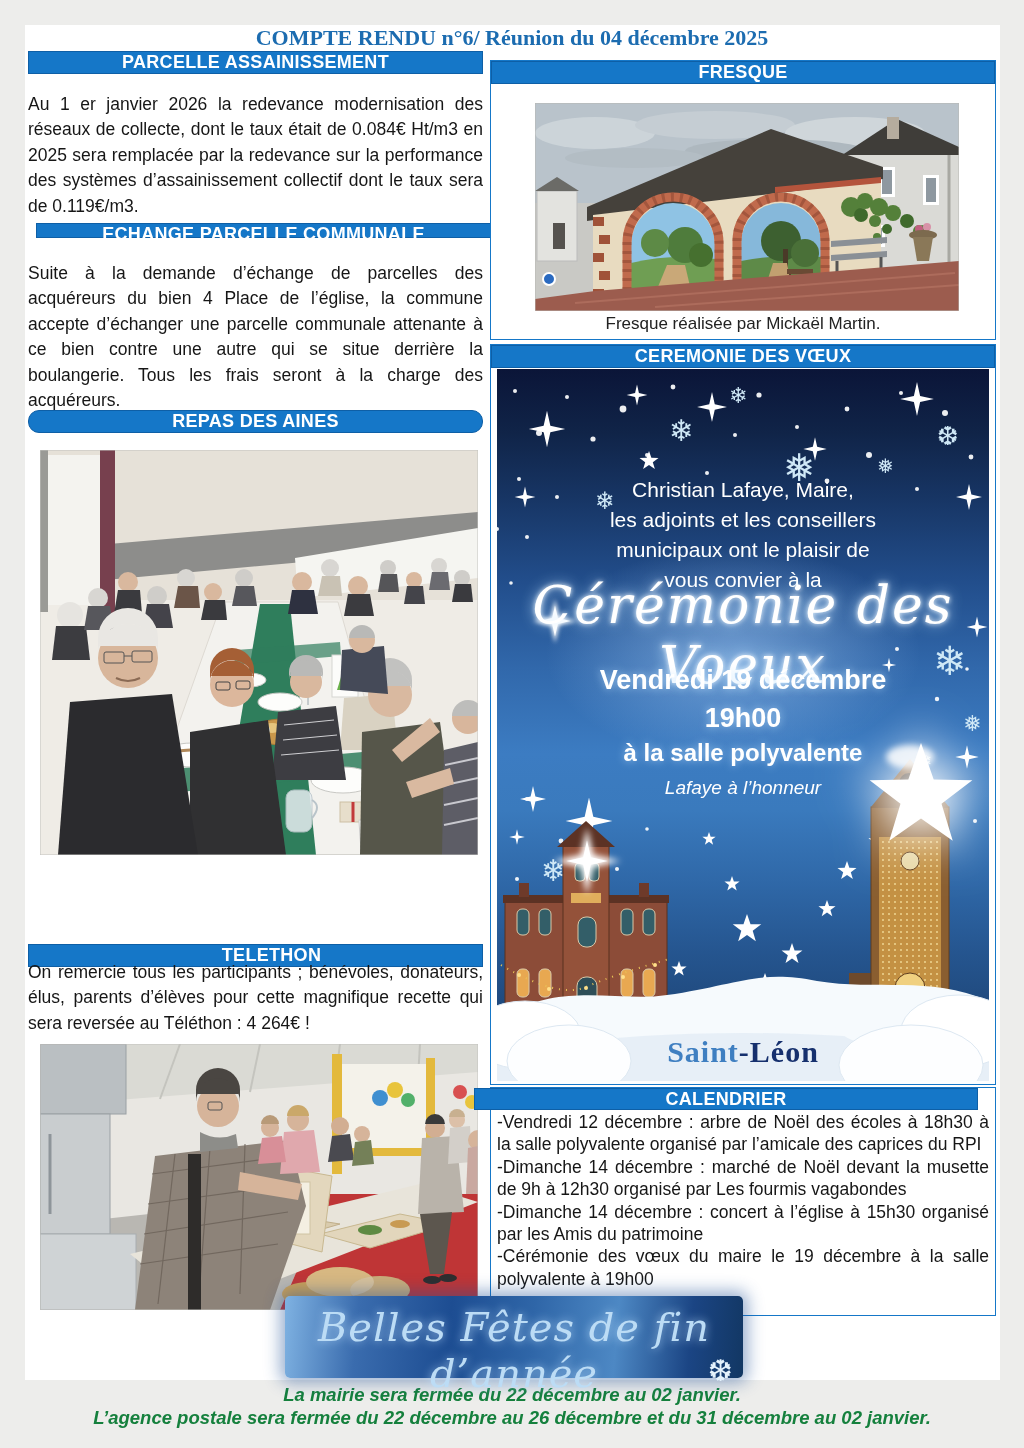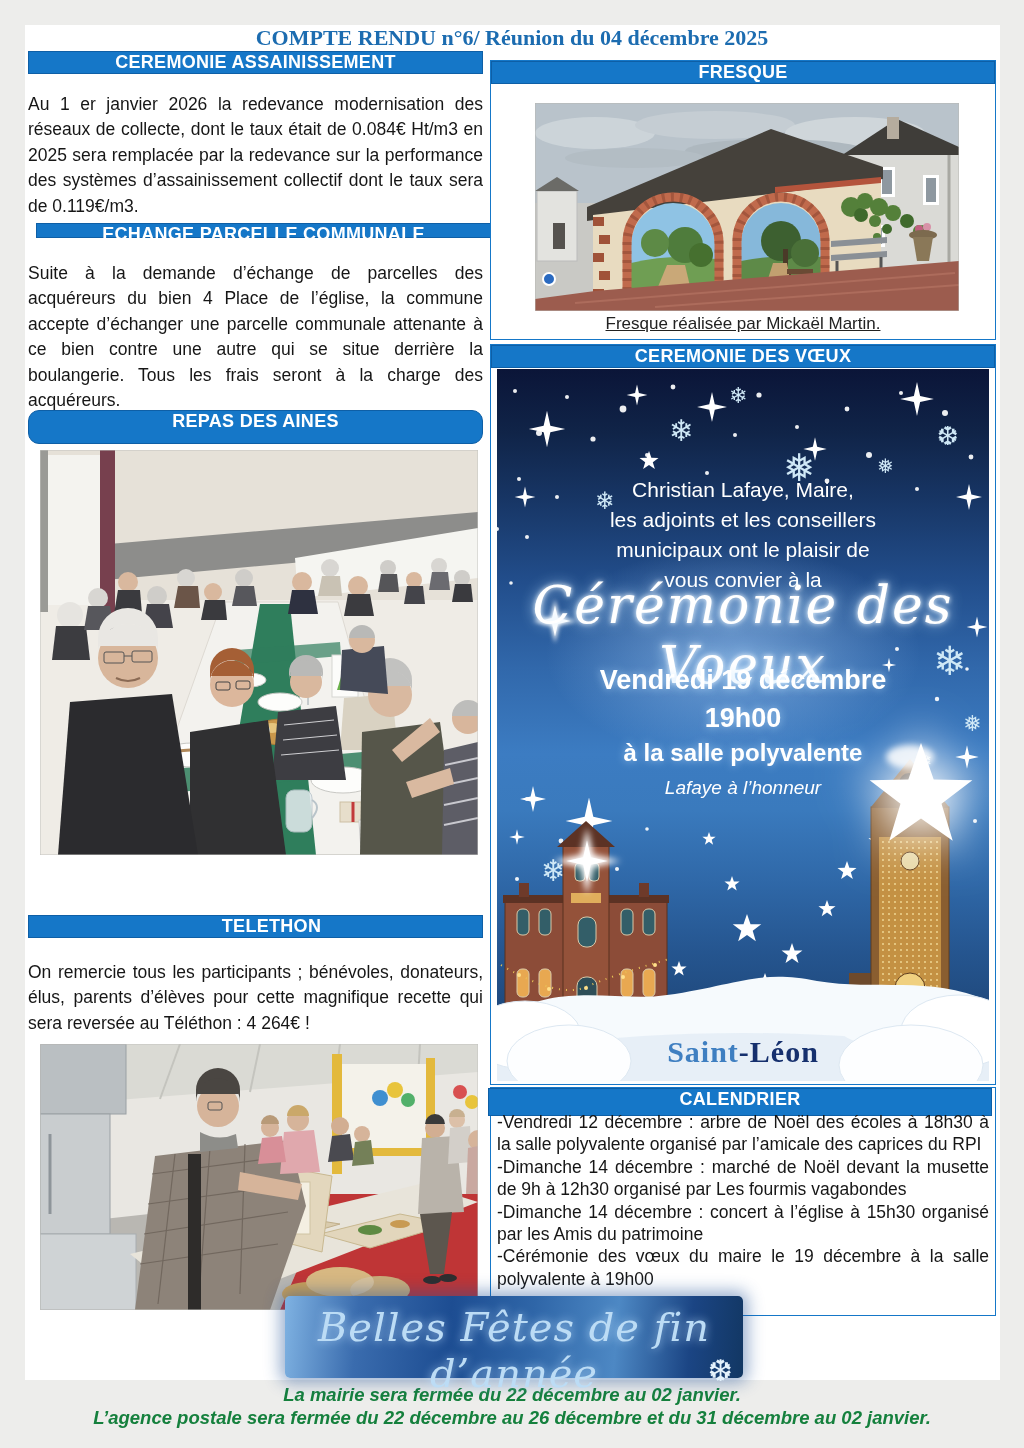--- a/index.html
+++ b/index.html
@@ -39,27 +39,27 @@
            font-style:italic;color:#15803d;}
 </style>
 </head>
 <body>
 
 <div class="canvas">
   <div class="page"></div>
 
   <div class="doc-title">COMPTE RENDU n°6/ Réunion du 04 décembre 2025</div>
 
-  <div class="bar" style="left:28px;top:51px;width:455px;height:23px;">CEREMONIE ASSAINISSEMENT</div>
+  <div class="bar" style="left:28px;top:51px;width:455px;height:23px;">PARCELLE ASSAINISSEMENT</div>
   <div class="para" style="left:28px;top:92px;width:455px;">Au 1 er janvier 2026 la redevance modernisation des réseaux de collecte, dont le taux était de 0.084€ Ht/m3 en 2025 sera remplacée par la redevance sur la performance des systèmes d’assainissement collectif dont le taux sera de 0.119€/m3.</div>
 
   <div class="bar" style="left:36px;top:223px;width:455px;height:15px;">ECHANGE PARCELLE COMMUNALE</div>
   <div class="para" style="left:28px;top:261px;width:455px;">Suite à la demande d’échange de parcelles des acquéreurs du bien 4 Place de l’église, la commune accepte d’échanger une parcelle communale attenante à ce bien contre une autre qui se situe derrière la boulangerie. Tous les frais seront à la charge des acquéreurs.</div>
 
-  <div class="bar" style="left:28px;top:410px;width:455px;height:34px;border-radius:11px;">REPAS DES AINES</div>
+  <div class="bar" style="left:28px;top:410px;width:455px;height:23px;border-radius:11px;">REPAS DES AINES</div>
 
   <svg class="photo" style="left:40px;top:450px;" width="438" height="405" viewBox="0 0 438 405">
     <rect width="438" height="405" fill="#efece6"></rect>
     <rect x="0" y="0" width="438" height="150" fill="#e6e1d8"></rect>
     <polygon points="0,100 438,62 438,96 0,136" fill="#8d8d8b"></polygon>
     <rect x="5" y="5" width="58" height="150" fill="#f4f3ef"></rect>
     <rect x="0" y="0" width="8" height="162" fill="#9a9a96"></rect>
     <rect x="60" y="0" width="15" height="165" fill="#77404e"></rect>
     <polygon points="255,108 438,78 438,128 258,148" fill="#f5f5f1"></polygon>
 
@@ -194,21 +194,21 @@
           <line x1="404" y1="375" x2="438" y2="368"></line>
         </g>
       <polygon points="366,332 410,318 414,334 372,348" fill="#d9b9a0"></polygon>
       <circle cx="428" cy="268" r="16" fill="#d8b69c"></circle>
         <path d="M412,266 a16,16 0 0 1 32,0" fill="#bdbdbb"></path>
     </g>
     <rect x="0" y="0" width="438" height="405" fill="none" stroke="#c2c2be"></rect>
   </svg>
 
 
-  <div class="bar" style="left:28px;top:915px;width:455px;height:23px;padding-left:32px;">TELETHON</div>
+  <div class="bar" style="left:28px;top:944px;width:455px;height:23px;padding-left:32px;">TELETHON</div>
   <div class="para" style="left:28px;top:960px;width:455px;">On remercie tous les participants ; bénévoles, donateurs, élus, parents d’élèves pour cette magnifique recette qui sera reversée au Téléthon : 4 264€ !</div>
 
   <svg class="photo" style="left:40px;top:1044px;" width="438" height="266" viewBox="0 0 438 266">
     <rect width="438" height="266" fill="#e9e7e2"></rect>
     <polygon points="0,0 438,0 438,28 0,62" fill="#dadad4"></polygon>
     <g stroke="#c4c4be" stroke-width="2">
         <line x1="60" y1="0" x2="30" y2="60"></line>
         <line x1="140" y1="0" x2="120" y2="55"></line>
         <line x1="220" y1="0" x2="210" y2="48"></line>
         <line x1="300" y1="0" x2="295" y2="40"></line>
@@ -390,21 +390,21 @@
       </g>
     </g>
     <polygon points="0,196 60,188 424,158 424,208 0,208" fill="#9c5c4e"></polygon>
     <g stroke="#ad6c5c" stroke-width="2">
         <line x1="40" y1="200" x2="420" y2="170"></line>
         <line x1="120" y1="204" x2="424" y2="182"></line>
       </g>
     <rect x="0" y="0" width="424" height="208" fill="none" stroke="#b8b8b4"></rect>
   </svg>
 
-  <div class="caption" style="left:490px;top:314px;width:506px;text-decoration:underline;">Fresque réalisée par Mickaël Martin.</div>
+  <div class="caption" style="left:490px;top:314px;width:506px;">Fresque réalisée par Mickaël Martin.</div>
 
   <div class="bluebox" style="left:490px;top:344px;width:506px;height:741px;"></div>
   <div class="bar" style="left:491px;top:345px;width:504px;height:23px;">CEREMONIE DES VŒUX</div>
 
   <div class="poster">
     <svg width="492" height="712" viewBox="0 0 492 712" style="position:absolute;left:0;top:0;">
       <defs>
         <polygon id="star5" points="0,-10 2.35,-3.24 9.51,-3.09 3.8,1.24 5.88,8.09 0,4 -5.88,8.09 -3.8,1.24 -9.51,-3.09 -2.35,-3.24"></polygon>
         <path id="sp4" d="M0,-13 L2.4,-2.4 L13,0 L2.4,2.4 L0,13 L-2.4,2.4 L-13,0 L-2.4,-2.4 Z"></path>
         <filter id="b3" x="-80%" y="-80%" width="260%" height="260%">
@@ -583,21 +583,21 @@
     <div class="ptxt p-date">Vendredi 19 décembre</div>
     <div class="ptxt p-time">19h00</div>
     <div class="ptxt p-place">à la salle polyvalente</div>
     <div class="ptxt p-mention">Lafaye à l’honneur</div>
     <div class="ptxt p-village">
       <span class="v1">Saint</span><span class="v2">-Léon</span>
     </div>
   </div>
 
   <div class="bluebox" style="left:490px;top:1087px;width:506px;height:229px;"></div>
-  <div class="bar" style="left:488px;top:1088px;width:504px;height:28px;">CALENDRIER</div>
+  <div class="bar" style="left:474px;top:1088px;width:504px;height:22px;">CALENDRIER</div>
   <div class="para" style="left:497px;top:1111px;width:492px;line-height:22.4px;">-Vendredi 12 décembre : arbre de Noël des écoles à 18h30 à la salle polyvalente organisé par l’amicale des caprices du RPI
 -Dimanche 14 décembre : marché de Noël devant la musette de 9h à 12h30 organisé par Les fourmis vagabondes
 -Dimanche 14 décembre : concert à l’église à 15h30 organisé par les Amis du patrimoine
 -Cérémonie des vœux du maire le 19 décembre à la salle polyvalente à 19h00</div>
 
   <div class="banner">
     <div class="banner-text">Belles Fêtes de fin d’année</div>
     <div class="banner-flake">❆</div>
   </div>
   <div class="closing" style="top:1384px;">La mairie sera fermée du 22 décembre au 02 janvier.</div>

